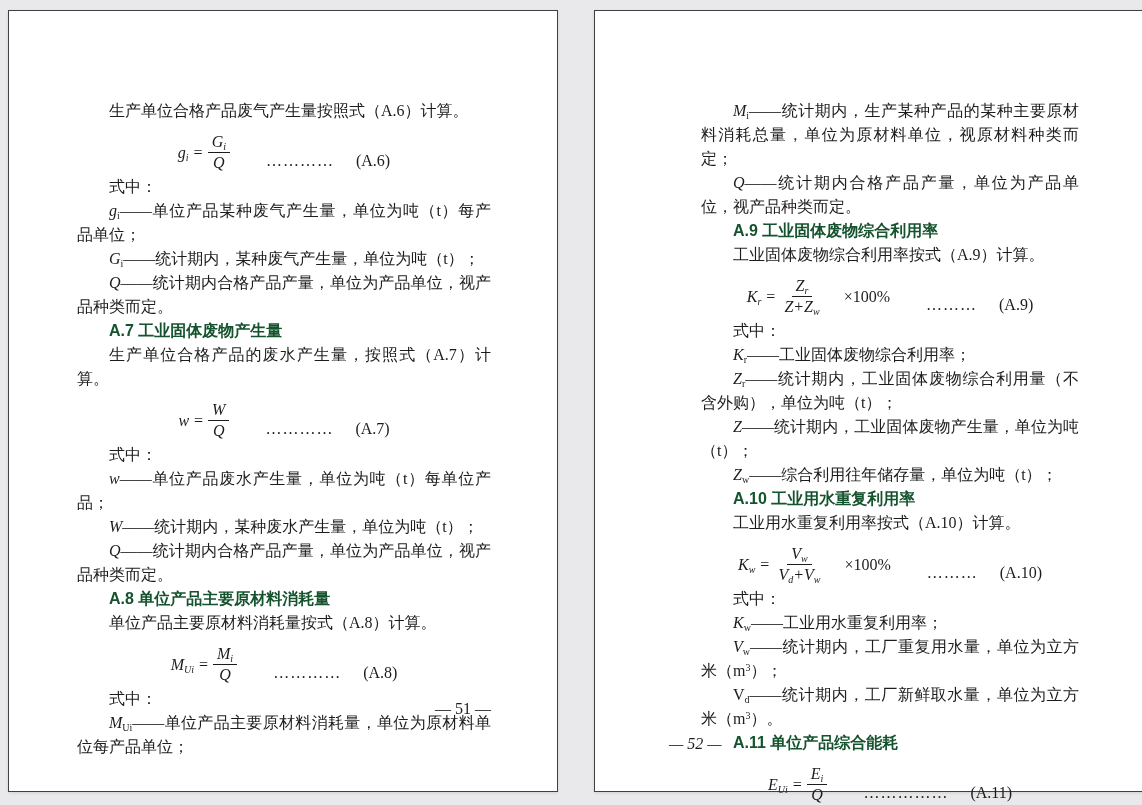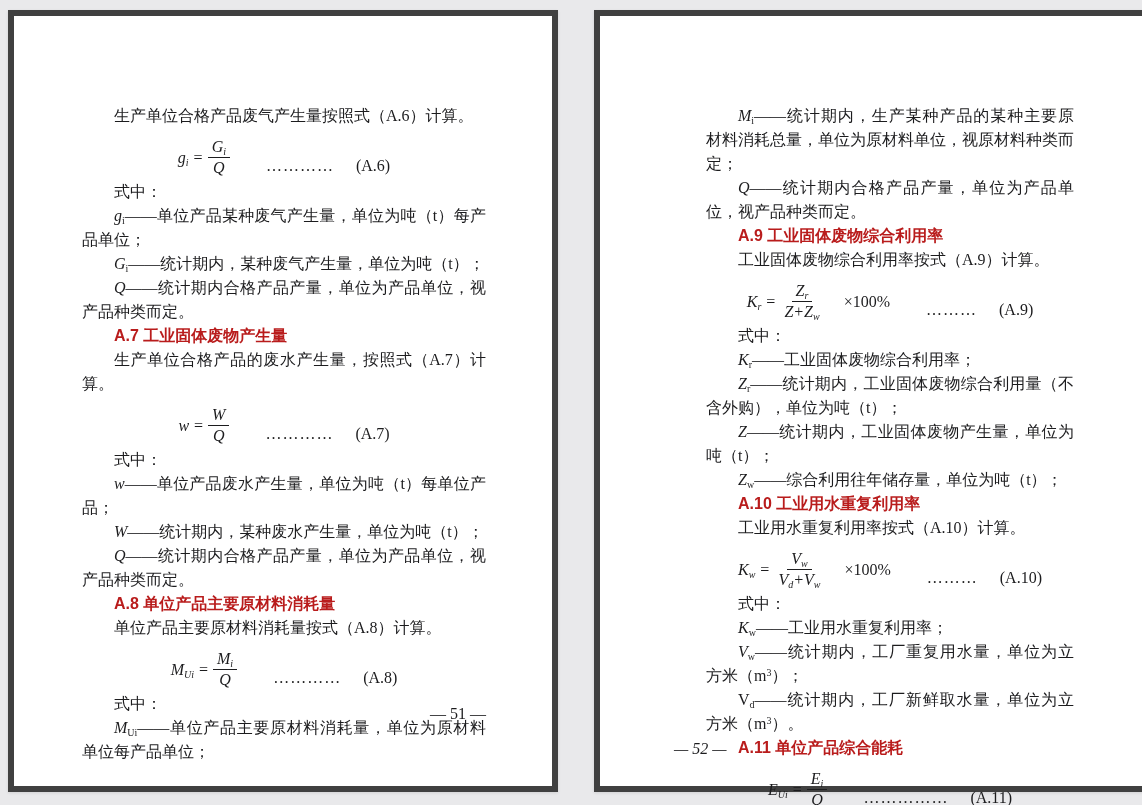--- a/index.html
+++ b/index.html
@@ -5,36 +5,36 @@
   html,body{margin:0;padding:0;}
   body{
     width:1142px;height:805px;overflow:hidden;
     background:#e9e9eb;
     font-family:"Liberation Serif","DejaVu Serif",serif;
     color:#1c1c1e;
   }
   .canvas{position:relative;width:1142px;height:805px;}
   .page{
     position:absolute;top:10px;height:782px;background:#ffffff;
-    border:6px solid #404040;
+    border:1px solid #404040;
     box-shadow:0 1px 3px rgba(0,0,0,0.10);
     box-sizing:border-box;
   }
   #page-0{left:8px;width:550px;}
   #page-1{left:594px;width:557px;padding-left:40px;}
   #page-0 .content{padding:88px 66px 0 68px;}
   #page-1 .content{padding:88px 71px 0 66px;}
   .content{font-size:16px;line-height:24px;text-align:justify;}
   .para{margin:0;text-indent:2em;word-break:break-all;}
   .para i, .formula i{font-family:"Liberation Serif","DejaVu Serif",serif;font-style:italic;}
   sub{font-size:10px;line-height:0;vertical-align:-3px;}
   sup{font-size:10px;line-height:0;vertical-align:5px;}
   .heading{
     margin:0;text-indent:2em;font-size:16px;line-height:24px;
-    font-weight:bold;color:#b91c1c;
+    font-weight:bold;color:#14532d;
     font-family:"Liberation Sans","DejaVu Sans",sans-serif;
     text-align:left;
   }
   .formula{
     display:flex;align-items:flex-end;justify-content:center;
     margin:2px 0;height:48px;text-align:left;text-indent:0;
   }
   .f-expr{display:inline-flex;align-items:center;font-style:italic;white-space:nowrap;}
   .f-eq{margin:0 5px;font-style:normal;}
   .frac{display:inline-flex;flex-direction:column;align-items:center;line-height:20px;}

